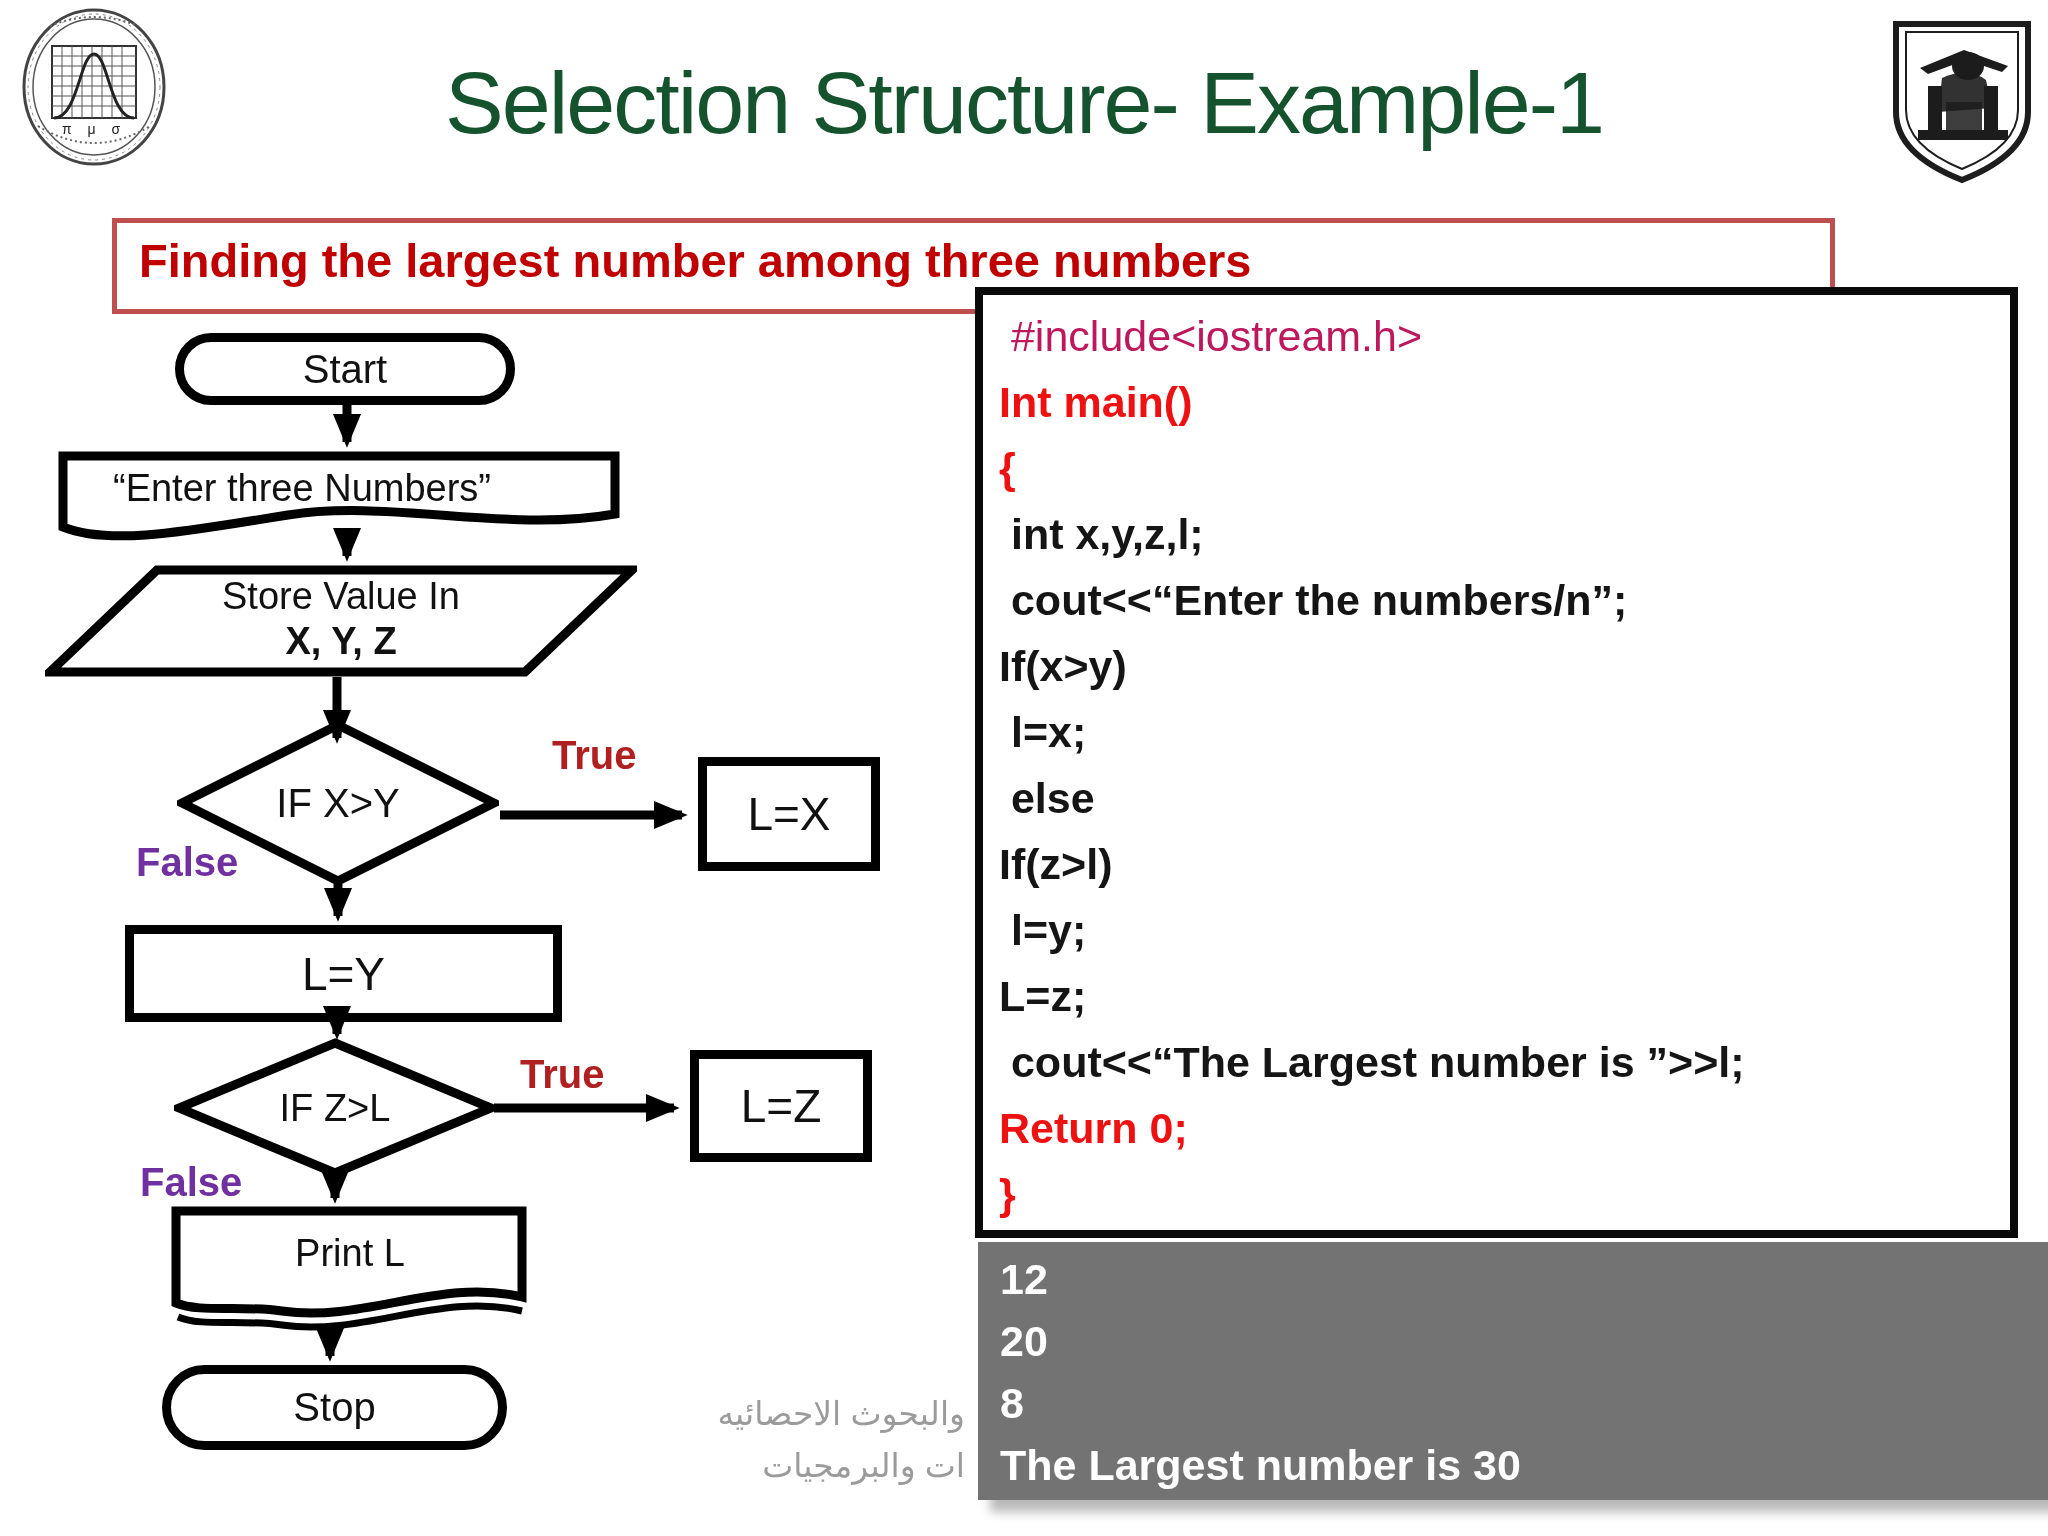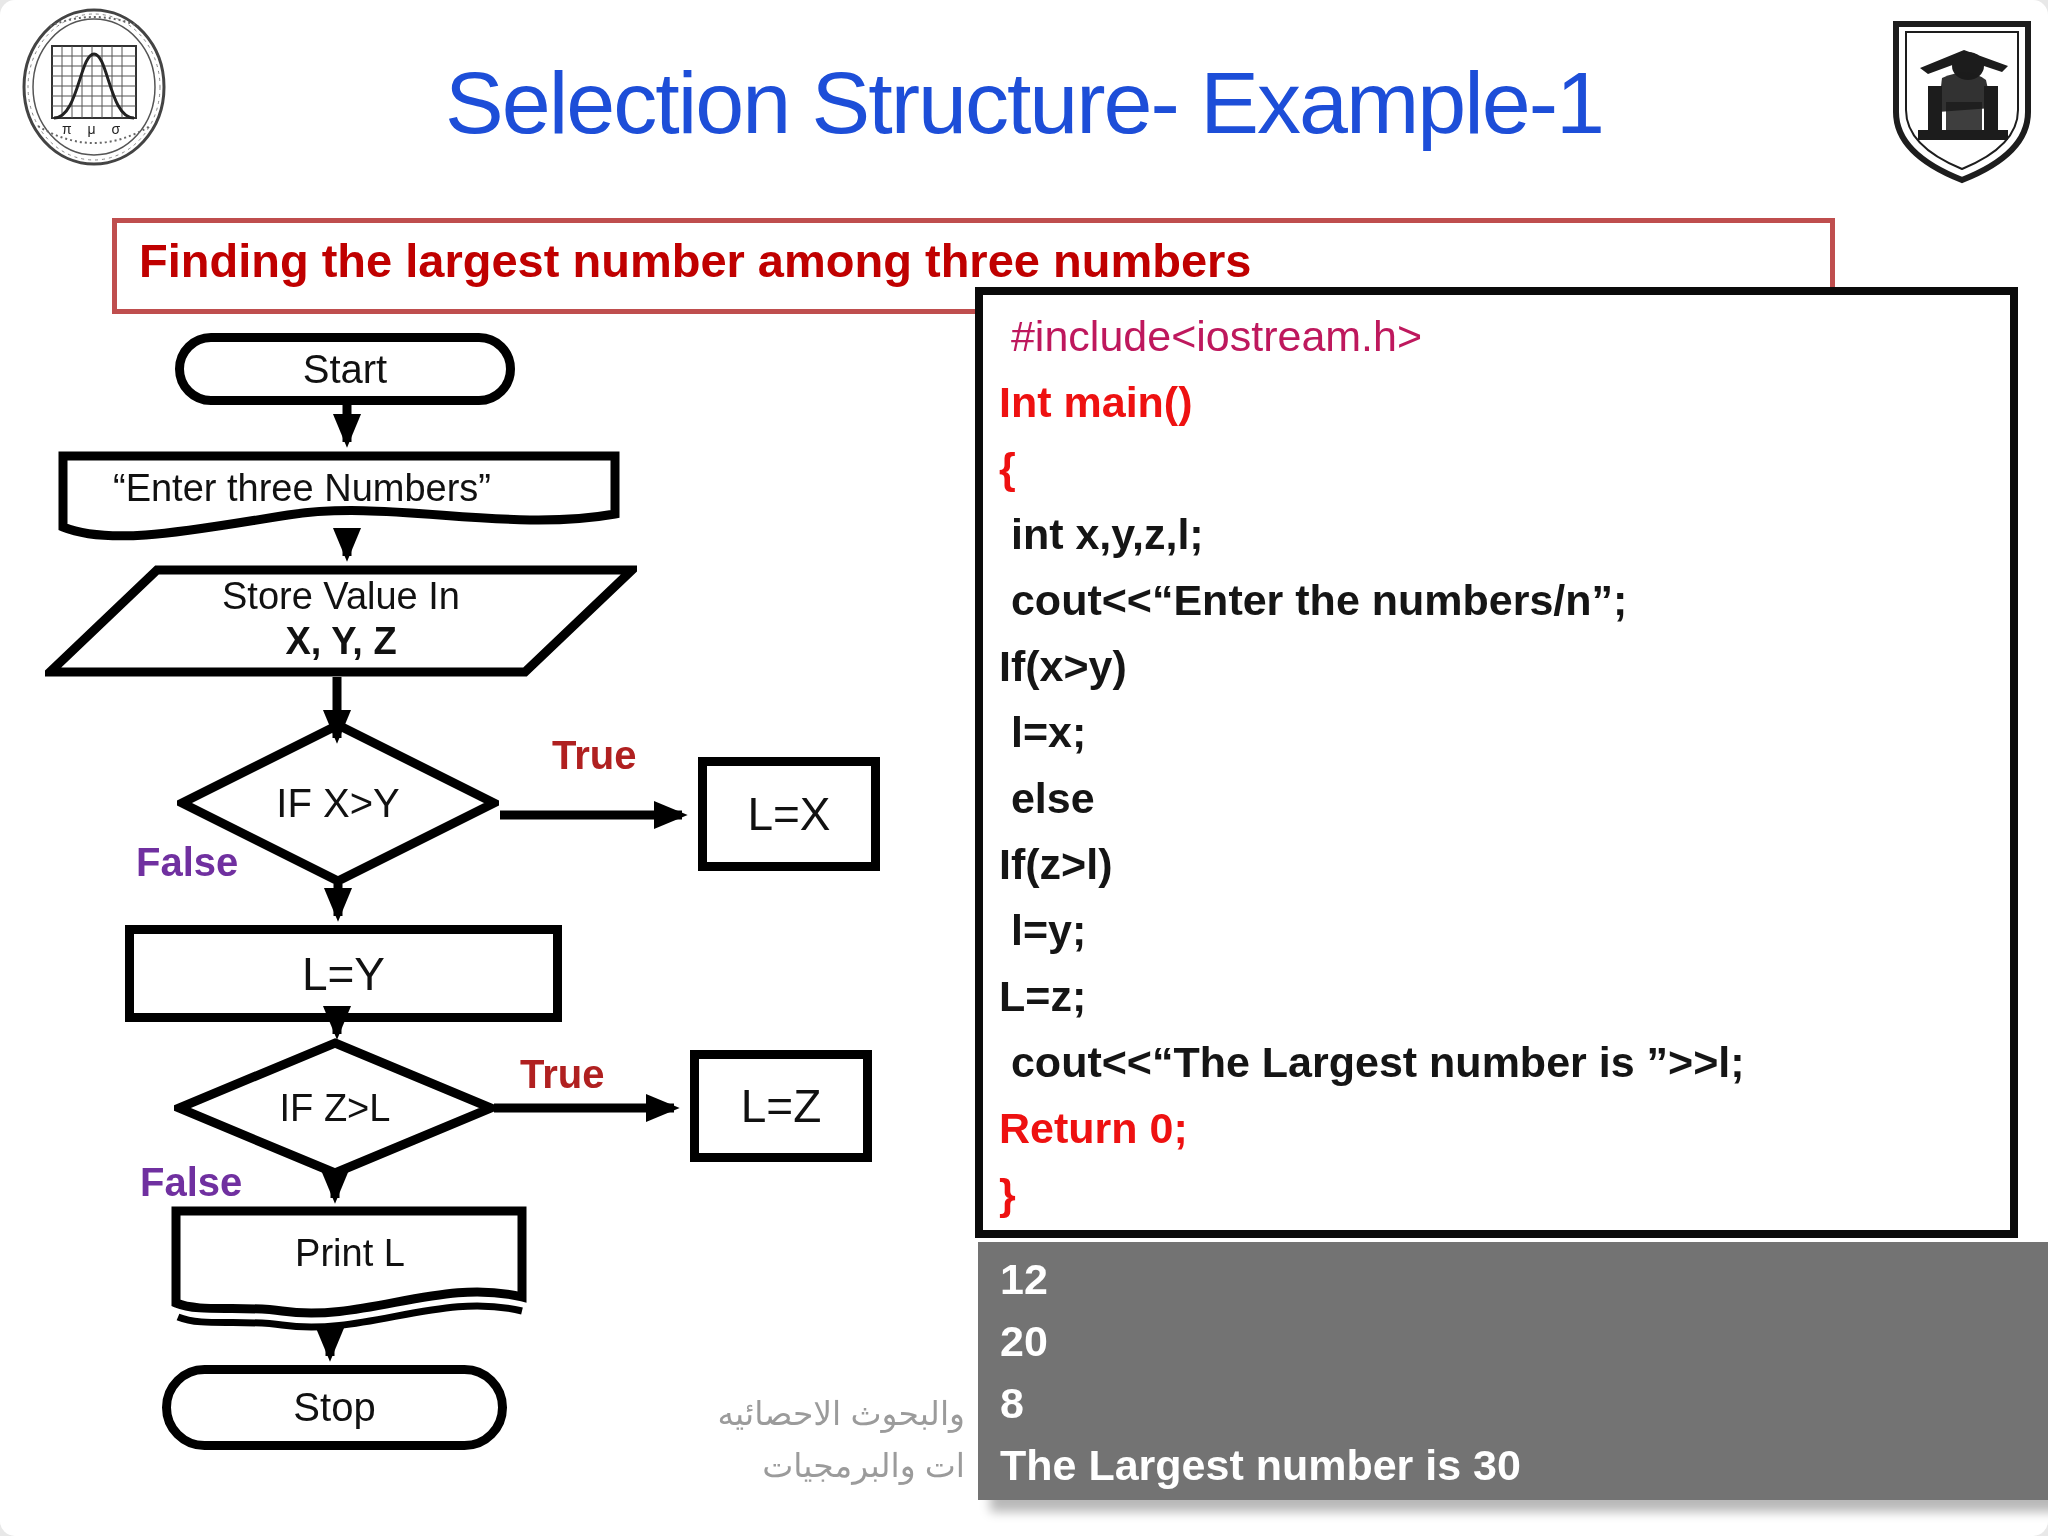--- a/index.html
+++ b/index.html
@@ -1,23 +1,23 @@
 <!DOCTYPE html>
 <html><head>
 <meta charset="utf-8">
 <style>
   html,body{margin:0;padding:0;background:#e8e8e8;}
   #slide{
     position:relative;width:2048px;height:1536px;background:#ffffff;
-    font-family:"Liberation Sans", sans-serif;overflow:hidden;border-radius:15px;
+    font-family:"Liberation Sans", sans-serif;overflow:hidden;
   }
   
   .title{
     position:absolute;left:50%;top:52px;transform:translateX(-50%);
-    font-size:88px;font-weight:400;color:#1d4ed8;white-space:nowrap;letter-spacing:-2px;
+    font-size:88px;font-weight:400;color:#14532d;white-space:nowrap;letter-spacing:-2px;
   }
   
   .redbox{
     position:absolute;left:112px;top:218px;width:1723px;height:96px;
     border:5px solid #bf4e4e;background:#fff;z-index:2;box-sizing:border-box;
   }
   .redbox .caption{
     position:absolute;left:22px;top:10px;font-size:47px;font-weight:700;color:#c00000;white-space:nowrap;
   }
   

